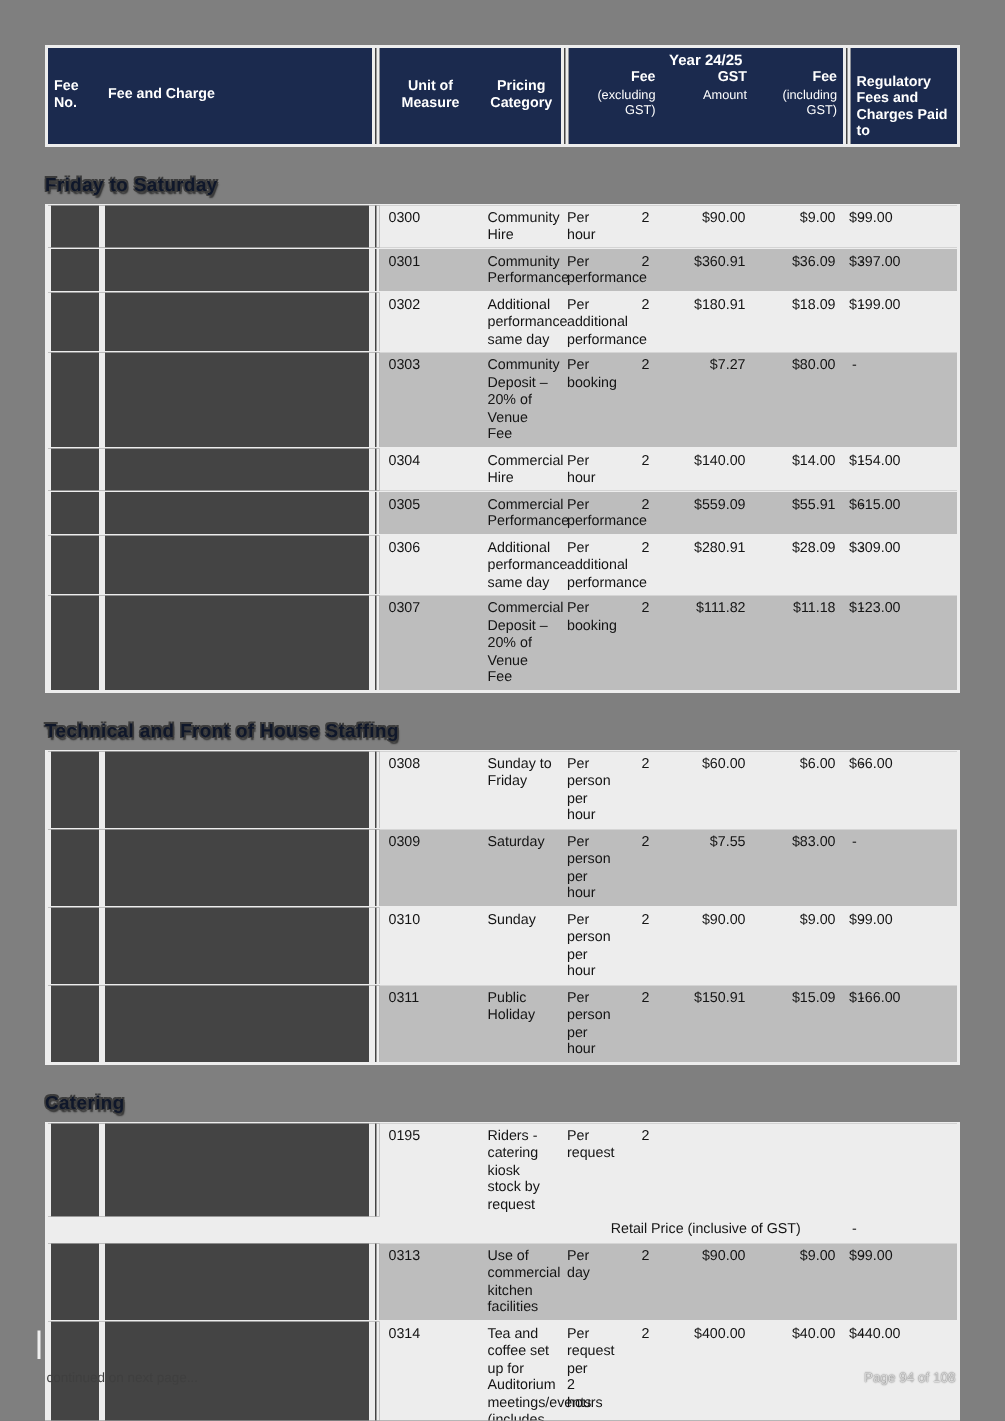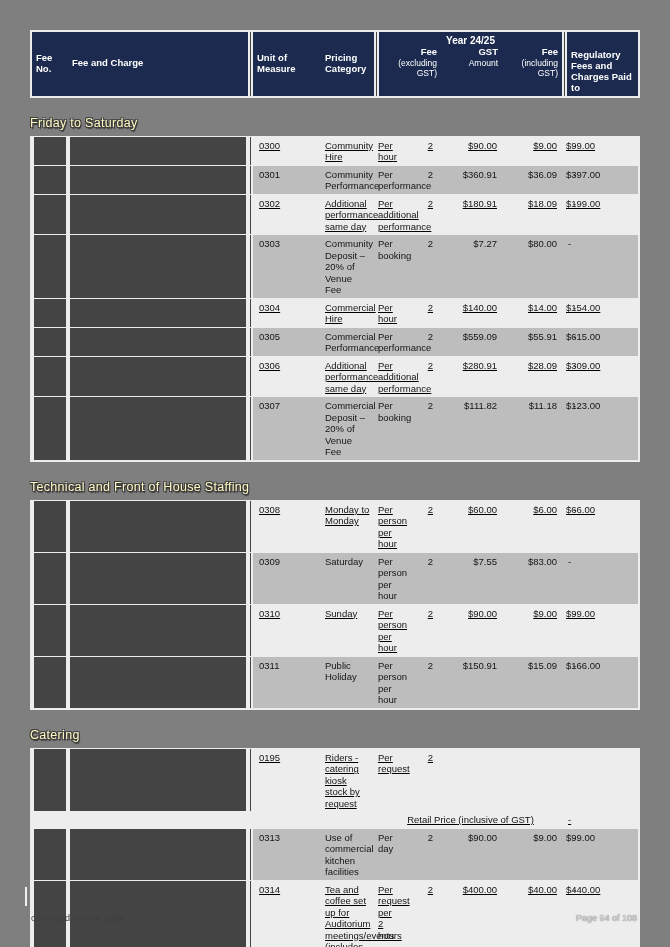--- a/index.html
+++ b/index.html
@@ -18,47 +18,47 @@
   .thead {
     margin-top:30px; width:610px; margin-left:30px; box-sizing:border-box;
     border:2px solid var(--border-white,#ededed);
     background:var(--header-bg,#1b2a4e);
     grid-template-rows:14px auto;
     color:var(--header-text,#fff);
     min-height:55px;
   }
   .hcell { font-size:9.5px; font-weight:bold; line-height:1.15; padding:2px 4px; display:flex; flex-direction:column; justify-content:center; }
   .h-top { grid-row:1/3; }
-  .h-right { text-align:left; align-items:flex-end; }
+  .h-right { text-align:center; align-items:flex-end; }
   .h-year { grid-column:7/10; grid-row:1; text-align:center; justify-content:flex-end; padding-bottom:0; font-size:10px; }
   .h-sub { grid-row:2; text-align:right; align-items:flex-end; justify-content:flex-start; padding-top:1px; }
   .h-sub .sub2 { font-weight:normal; font-size:8.5px; line-height:1.2; }
   .h-reg { justify-content:flex-start; padding-top:18px; }
   .sep-cell {
     grid-row:1/3;
     background:var(--sep-line,#444);
     border-left:2px solid var(--border-white,#ededed);
     border-right:2px solid var(--border-white,#ededed);
     box-sizing:border-box;
   }
   
   .section-title {
     margin:18px 0 6px 30px;
-    font-size:12.5px; font-weight:normal; letter-spacing:.3px;
-    color:#fef9c3;
+    font-size:12.5px; font-weight:bold; letter-spacing:.3px;
+    color:#0f172a;
     text-shadow:-1px -1px 0 #3c3c3c, 1px -1px 0 #3c3c3c, -1px 1px 0 #3c3c3c, 1px 1px 0 #3c3c3c, 1px 2px 1px #333;
   }
   
   .stbl {
     width:610px; box-sizing:border-box;
     border:2px solid var(--border-white,#ededed); border-top-width:1px;
   }
   .row { min-height:19px; }
   .row + .row { border-top:1.5px solid var(--border-white,#ededed); }
-  .row.light { background:var(--row-light,#ededed);text-decoration:underline; }
+  .row.light { background:var(--row-light,#ededed); }
   .row.dark  { background:var(--row-dark,#bdbdbd); }
   .row .sep-cell { grid-row:1; }
   .cell { font-size:9.5px; line-height:11.5px; color:#141414; padding:3px 4px 2px 4px; }
   .c-feeno { padding-left:6px; }
   .c-unit  { text-align:right; }
   .c-cat   { text-align:right; padding-right:8px; }
   .c-money { text-align:right; padding-right:5px; }
   .c-span  { grid-column:7/10; text-align:center; }
   .c-reg   { padding-left:6px; }
   
@@ -197,21 +197,21 @@
         <div class="cell c-money">$11.18</div>
         <div class="cell c-money">$123.00</div>
         <div class="sep-cell"></div>
         <div class="cell c-reg">-</div>
       </div>
     </div>
     <div class="section-title">Technical and Front of House Staffing</div>
     <div class="tblwrap stbl">
       <div class="grid-row row light">
         <div class="cell c-feeno">0308</div>
-        <div class="cell c-desc">Monday to Monday</div>
+        <div class="cell c-desc">Sunday to Friday</div>
         <div class="sep-cell"></div>
         <div class="cell c-unit">Per person per hour</div>
         <div class="cell c-cat">2</div>
         <div class="sep-cell"></div>
         <div class="cell c-money">$60.00</div>
         <div class="cell c-money">$6.00</div>
         <div class="cell c-money">$66.00</div>
         <div class="sep-cell"></div>
         <div class="cell c-reg">-</div>
       </div>

